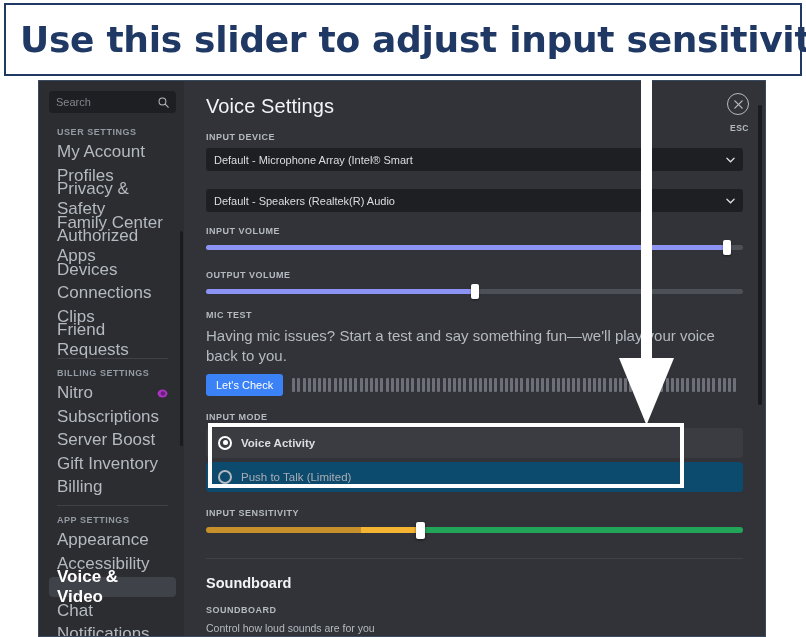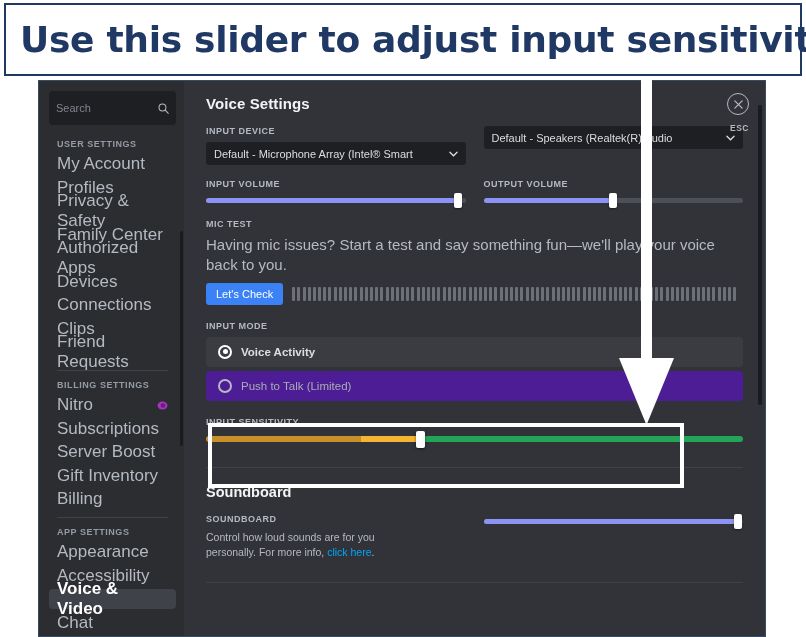--- a/index.html
+++ b/index.html
@@ -40,21 +40,21 @@
 
   
   .sidebar {
     width: 145px; height: 100%;
     background: #2b2d31;
     padding: 10px 8px 0 10px;
     position: relative;
     flex: 0 0 145px;
   }
   .search-box {
-    height: 34px; background: #1e1f22; border-radius: 4px;
+    height: 22px; background: #1e1f22; border-radius: 4px;
     display: flex; align-items: center; justify-content: space-between;
     padding: 0 7px; margin-bottom: 14px;
   }
   .search-placeholder { font-size: 11px; color: #80848e; }
   .search-icon svg { display: block; }
 
   .sec-header {
     font-size: 9px; font-weight: 700; letter-spacing: 0.55px;
     color: #949ba4; text-transform: uppercase;
     padding: 0 8px; margin: 4px 0 5px 0;
@@ -79,28 +79,28 @@
 
   
   .content {
     flex: 1; height: 100%;
     background: #313338;
     padding: 14px 22px 0 22px;
     position: relative;
     overflow: hidden;
   }
   .page-title {
-    font-size: 15px; font-weight: 700; color: #f2f3f5;
+    font-size: 20px; font-weight: 400; color: #f2f3f5;
     margin-bottom: 14px; letter-spacing: 0.1px;
   }
   .field-label {
     font-size: 9px; font-weight: 700; letter-spacing: 0.5px;
     color: #b5bac1; text-transform: uppercase; margin-bottom: 6px;
   }
-  .two-col { display: flex; gap: 18px; }
+  .two-col { display: flex; gap: 18px; flex-direction: column; }
   .col { flex: 1; min-width: 0; }
 
   .select {
     height: 23px; background: #1e1f22; border-radius: 3px;
     display: flex; align-items: center;
     padding: 0 8px; gap: 4px;
     font-size: 11px; color: #dbdee1;
     overflow: hidden; white-space: nowrap;
     cursor: pointer;
   }
@@ -134,21 +134,21 @@
     padding: 5px 10px; border-radius: 3px;
     font-family: "Liberation Sans", sans-serif; cursor: pointer;
   }
   .meter { flex: 1; display: flex; gap: 2.2px; height: 15px; align-items: center; overflow: hidden; }
   .meter i { display: block; width: 3px; height: 14px; background: #6d7079; border-radius: 1px; flex: 0 0 auto; }
 
   .help-line { font-size: 10.5px; color: #b5bac1; margin-top: 11px; }
   .link { color: #00a8fc; text-decoration: none; cursor: pointer; }
 
   .radio-row {
-    height: 30px; background: #4c1d95; border-radius: 4px;
+    height: 30px; background: #0c4a6e; border-radius: 4px;
     display: flex; align-items: center; gap: 9px;
     padding: 0 12px; margin-bottom: 4px; cursor: pointer;
   }
   .radio-row.selected { background: #3a3c42; }
   .radio {
     width: 14px; height: 14px; border-radius: 50%;
     border: 2px solid #b5bac1; position: relative; flex: 0 0 auto;
   }
   .radio.on { border-color: #ffffff; }
   .radio.on::after {

